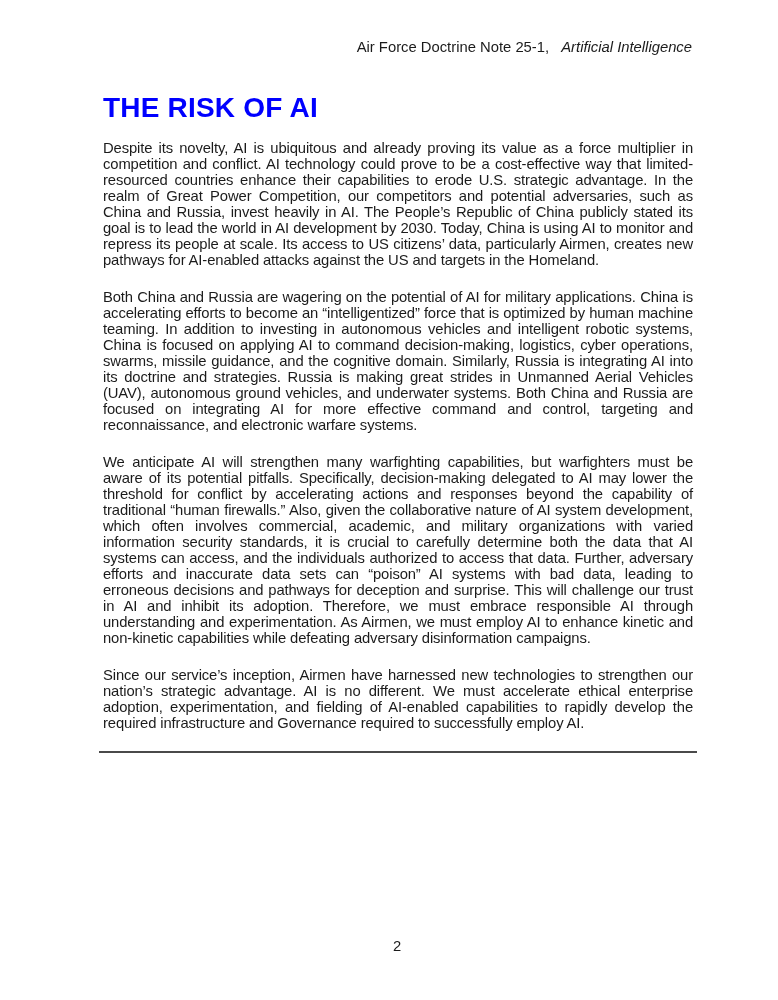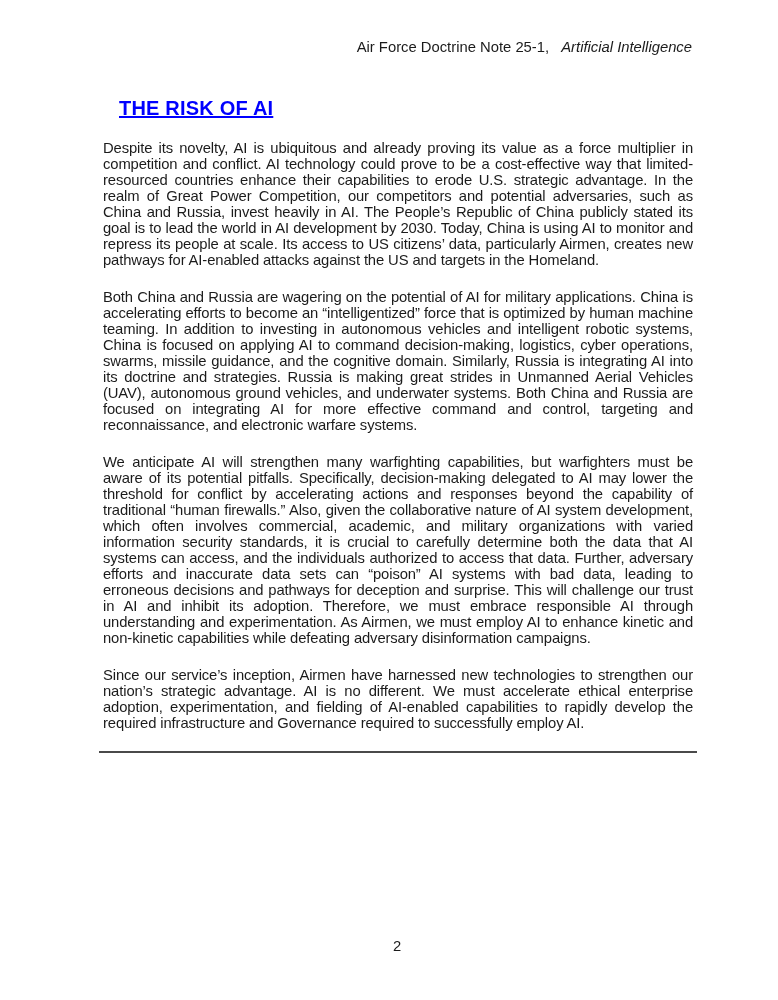--- a/index.html
+++ b/index.html
@@ -24,26 +24,25 @@
     white-space: pre;
   }
   .page-header em { font-style: italic; }
   .content {
     position: absolute;
     top: 82px;
     left: 87px;
     width: 606px;
   }
   .section-heading {
-    font-size: 20px;
+    font-size: 28px;
     line-height: 20px;
     font-weight: bold;
     letter-spacing: 0.2px;
-    margin: 0 0 14px 16px;
-    text-decoration: underline;
+    margin: 0 0 14px 0;
   }
   .content p {
     font-size: 14.8px;
     line-height: 16px;
     letter-spacing: -0.12px;
     text-align: justify;
     margin: 0 0 13px 0;
   }
   .content p.last { margin-bottom: 16px; }
   .divider-rule {

